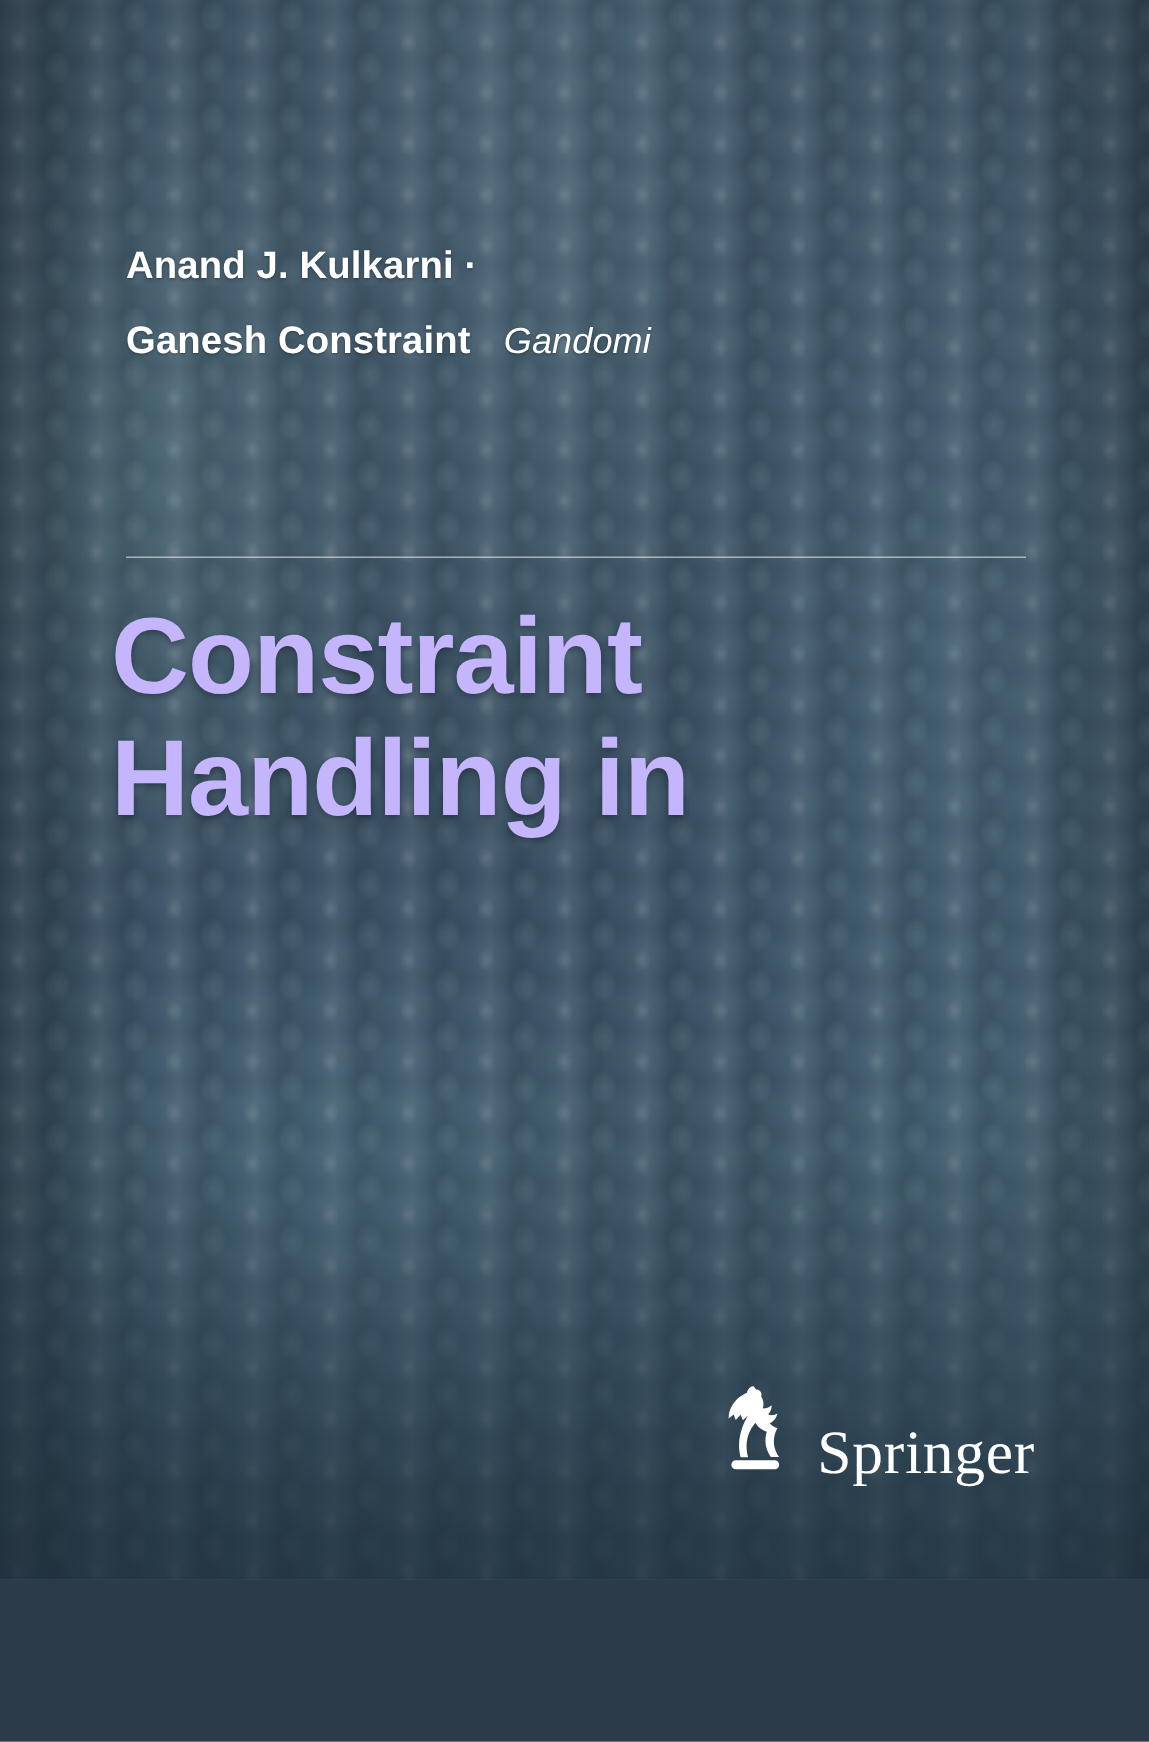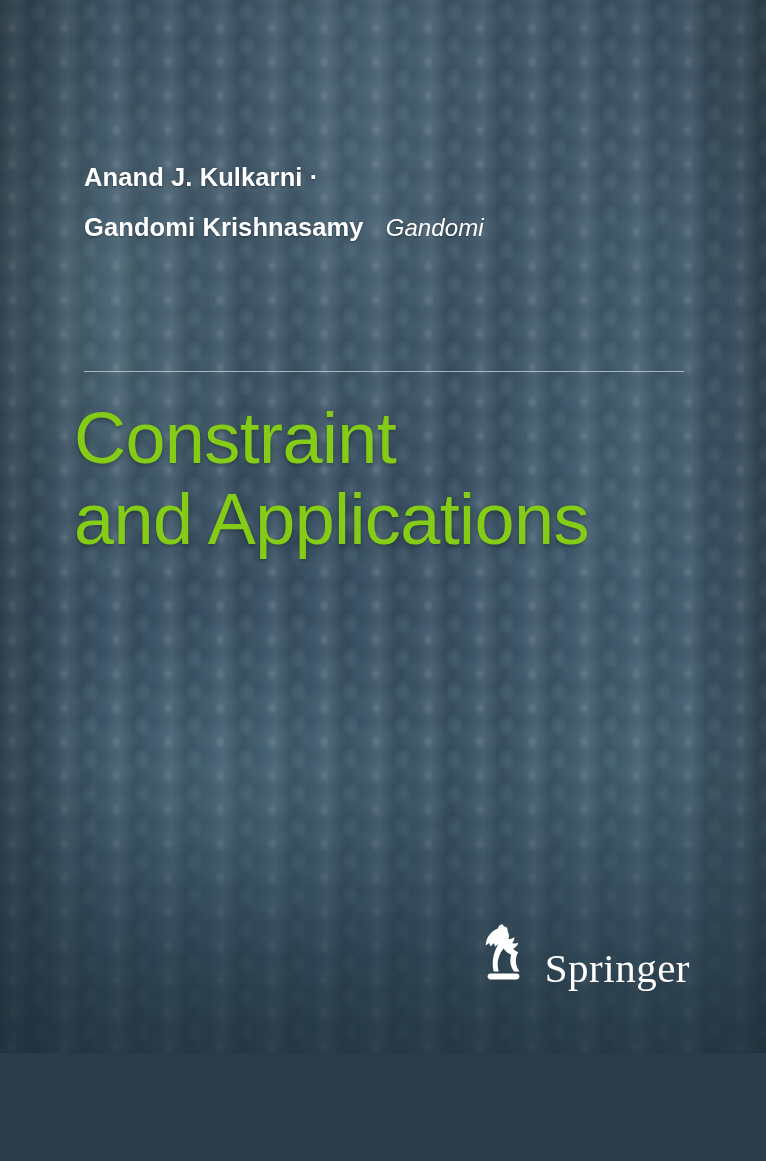--- a/index.html
+++ b/index.html
@@ -137,23 +137,23 @@
     width: 600px;
     height: 1px;
     background: rgba(255,255,255,0.55);
   }
 
   .title {
     position: absolute;
     left: 74px;
     top: 398px;
     width: 640px;
-    color: #84cc16;
+    color: #c4b5fd;
     font-size: 72px;
-    font-weight: normal;
+    font-weight: bold;
     line-height: 1.12;
     letter-spacing: -0.6px;
     text-shadow: 0 2px 4px rgba(0,0,0,0.30);
   }
 
   .publisher {
     position: absolute;
     right: 76px;
     bottom: 58px;
     display: flex;
@@ -187,29 +187,29 @@
   <div class="bg-vignette"></div>
   <div class="bg-darkbottom"></div>
 
   <div class="content">
 
     <div class="editors">
       <div>
         <span>Anand J. Kulkarni</span><span class="sep"> ·</span>
       </div>
       <div>
-        <span>Gandomi Krishnasamy</span><span class="role">Gandomi</span>
+        <span>Ganesh Constraint</span><span class="role">Gandomi</span>
       </div>
     </div>
 
     <div class="rule"></div>
 
     <div class="title">
       <div>Constraint</div>
-      <div>and Applications</div>
+      <div>Handling in</div>
     </div>
 
     <div class="publisher">
       <svg class="springer-mark" viewBox="0 0 56 74" aria-hidden="true">
         <g fill="#ffffff">
           <path d="M27.5 3.2c-1.8 0-3.1 1.1-3.8 2.3-0.6 1.0-0.8 2.1-0.8 2.1s-3.6 1.3-6.6 4.2c-3.0 2.9-4.6 6.3-5.2 9.2-0.4 2.0-0.3 3.6-0.3 3.6l3.3-2.6 1.4 3.6 3.2-3.4 1.6 3.6 3.3-3.1c0 0-2.1 3.6-3.6 7.6-1.6 4.2-2.3 8.1-2.3 12.2 0 4.6 1.1 8.0 1.1 8.0h5.0c0 0-1.1-3.4-1.1-7.4 0-3.6 0.9-7.1 2.4-10.2 1.6-3.2 3.6-5.4 3.6-5.4s1.0 2.2 3.5 4.0c2.0 1.4 4.0 2.0 4.0 2.0s-0.9 2.6-0.9 6.0c0 4.2 1.3 7.5 3.6 10.9h5.6c0 0-3.6-4.3-3.6-10.3 0-5.2 2.4-9.0 2.4-9.0s-1.2-0.3-2.8-1.3c-1.4-0.9-2.3-2.0-2.3-2.0s2.2-1.0 3.6-3.0c1.2-1.7 1.5-3.4 1.5-3.4s-1.9 1.1-3.6 1.1c-1.5 0-2.6-0.6-2.6-0.6s1.3-1.2 1.9-3.0c0.5-1.5 0.4-3.0 0.4-3.0s-1.3 1.3-3.2 1.8c-1.5 0.4-2.7 0.2-2.7 0.2s0.7-1.8 0.4-4.0c-0.3-2.2-1.4-3.7-1.4-3.7s0.3-0.9 0.1-2.0c-0.3-1.5-1.6-2.8-3.6-2.8z"></path>
           <path d="M15.5 52.5h26.0c1.6 0 2.9 1.3 2.9 2.9v0.2c0 1.6-1.3 2.9-2.9 2.9h-26.0c-1.6 0-2.9-1.3-2.9-2.9v-0.2c0-1.6 1.3-2.9 2.9-2.9z"></path>
         </g>
       </svg>
       <span class="springer-word">Springer</span>

